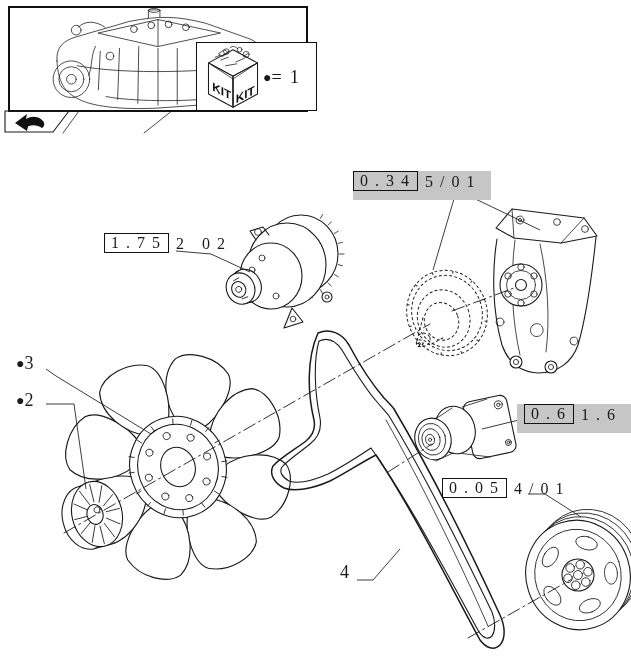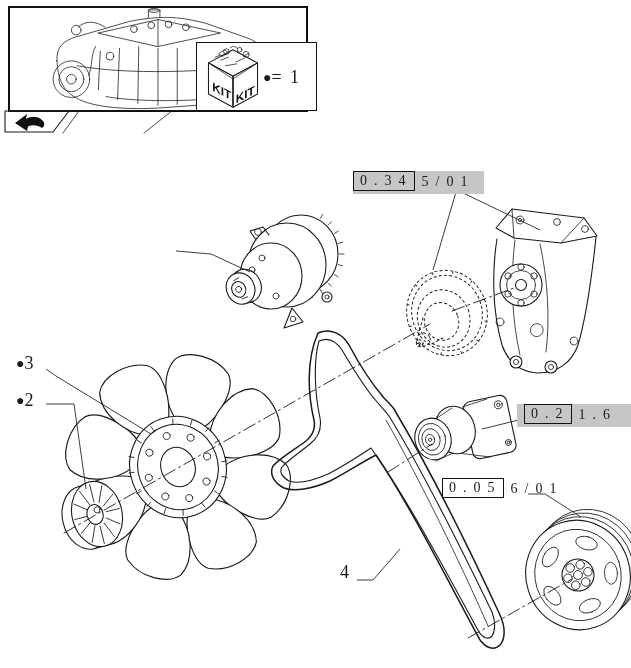--- a/index.html
+++ b/index.html
@@ -7,21 +7,21 @@
          font-family:"Liberation Serif","DejaVu Serif",serif;color:var(--ink,#1a1a1a);overflow:hidden;}
   .art{position:absolute;left:0;top:0;}
   .ln{fill:none;stroke:var(--ink,#1a1a1a);stroke-width:1.1;stroke-linecap:round;stroke-linejoin:round;}
   .fw{fill:#fff;stroke:var(--ink,#1a1a1a);stroke-width:1.1;stroke-linejoin:round;}
   .thin{stroke-width:.8;}
   .dash{stroke-dasharray:3 2.2;stroke-width:.95;}
   .axis{stroke-dasharray:13 4 2 4;stroke-width:.9;}
   .leader{stroke-width:.85;fill:none;stroke:var(--ink,#1a1a1a);}
   .box-frame{position:absolute;border:2px solid #111;background:#fff;}
   .kit-frame{position:absolute;border:1.5px solid #111;background:#fff;}
-  .ref{position:absolute;font-size:14px;letter-spacing:7px;white-space:nowrap;height:23px;line-height:21px;}
+  .ref{position:absolute;font-size:16px;letter-spacing:7px;white-space:nowrap;height:29px;line-height:21px;}
   .ref .bx{display:inline-block;border:1.5px solid #111;padding:0 1px 0 6px;height:18px;line-height:18px;vertical-align:top;}
   .ref .sx{padding-left:7px;}
   .hl{background:var(--highlight,#c6c6c6);}
   .callout{position:absolute;font-size:18px;white-space:nowrap;}
   .callout .dot,.legend-line .dot{font-size:14px;vertical-align:1px;letter-spacing:0;}
   .legend-line{position:absolute;left:66px;top:24px;font-size:18px;letter-spacing:2px;}
   svg text{font-family:"Liberation Sans","DejaVu Sans",sans-serif;}
 </style>
 </head>
 <body>
@@ -266,31 +266,34 @@
           <circle cx="40" cy="5" r="2.5"></circle>
         <path d="M18,9 l6,-4 l4,3 l-6,4 Z M30,3 c3,-3 6,-1 8,1 M44,12 l5,-3 M20,16 l8,-3 M36,18 l9,-4 M25,22 l12,-2 M14,13 l5,-2"></path>
         <circle cx="47" cy="10" r="3.2"></circle>
       </g>
       <text transform="translate(11,48) skewY(27)" font-size="12.5" font-weight="bold" fill="#111">KIT</text>
       <text transform="translate(36,62) skewY(-27)" font-size="12.5" font-weight="bold" fill="#111">KIT</text>
     </svg>
     <div class="legend-line"><span class="dot">●</span><span>= 1</span></div>
   </div>
 
+  <div class="ref" style="left:104px;top:233px;">
+    <span class="bx">1.75</span><span class="sx">2  02</span>
+  </div>
 
   <div class="ref hl" style="left:353px;top:171px;padding-right:10px;">
     <span class="bx">0.34</span><span class="sx">5/01</span>
   </div>
 
   <div class="ref hl" style="left:517px;top:404px;width:114px;">
-    <span class="bx" style="margin-left:7px;">0.2</span><span class="sx">1.6</span>
+    <span class="bx" style="margin-left:7px;">0.6</span><span class="sx">1.6</span>
   </div>
 
   <div class="ref" style="left:442px;top:478px;">
-    <span class="bx">0.05</span><span class="sx">6/01</span>
+    <span class="bx">0.05</span><span class="sx">4/01</span>
   </div>
 
   <div class="callout" style="left:16px;top:353px;">
     <span class="dot">●</span><span>3</span>
   </div>
   <div class="callout" style="left:16px;top:390px;">
     <span class="dot">●</span><span>2</span>
   </div>
   <div class="callout" style="left:340px;top:562px;">
     <span>4</span>

